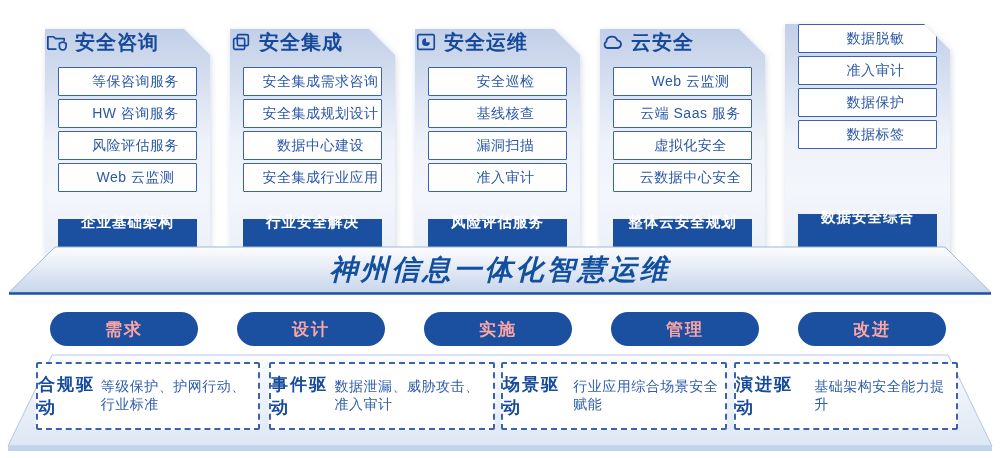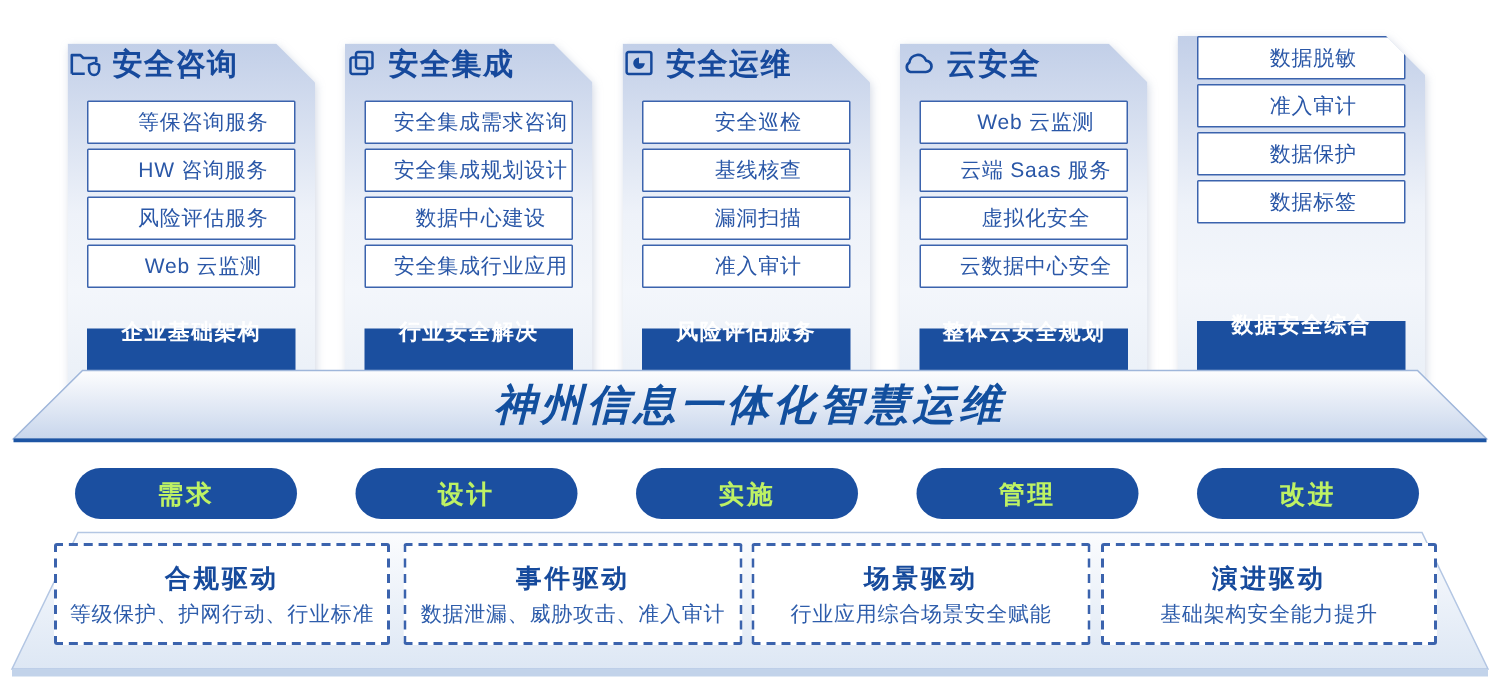--- a/index.html
+++ b/index.html
@@ -35,27 +35,27 @@
   .banner-svg{position:absolute;left:0;top:246px;}
   .banner-text{
     position:absolute;left:0;top:246px;width:1000px;height:47px;
     display:flex;align-items:center;justify-content:center;
     color:#124f9e;font-size:28px;font-weight:bold;font-style:italic;letter-spacing:3px;
   }
   
   .pill{
     position:absolute;top:312px;width:148px;height:34px;border-radius:17px;background:#1b4fa0;
     display:flex;align-items:center;justify-content:center;
-    color:#bef264;font-size:17px;font-weight:bold;letter-spacing:2px;
+    color:#fca5a5;font-size:17px;font-weight:bold;letter-spacing:2px;
   }
   
   .platform-svg{position:absolute;left:0;top:354px;}
   .driver{
     position:absolute;top:362px;height:64px;background:#ffffff;border:2px dashed #3b63ad;border-radius:2px;
-    display:flex;flex-direction:column;align-items:center;justify-content:center;gap:4px;
+    display:flex;flex-direction:row;align-items:center;justify-content:center;gap:4px;
   }
   .driver-title{color:#164a9c;font-size:17px;font-weight:bold;letter-spacing:2px;}
   .driver-desc{color:#2e5dab;font-size:14px;letter-spacing:.5px;}
 </style>
 </head>
 <body>
 
 <div class="canvas">
 
   <div class="card-wrap" style="left:45px">

